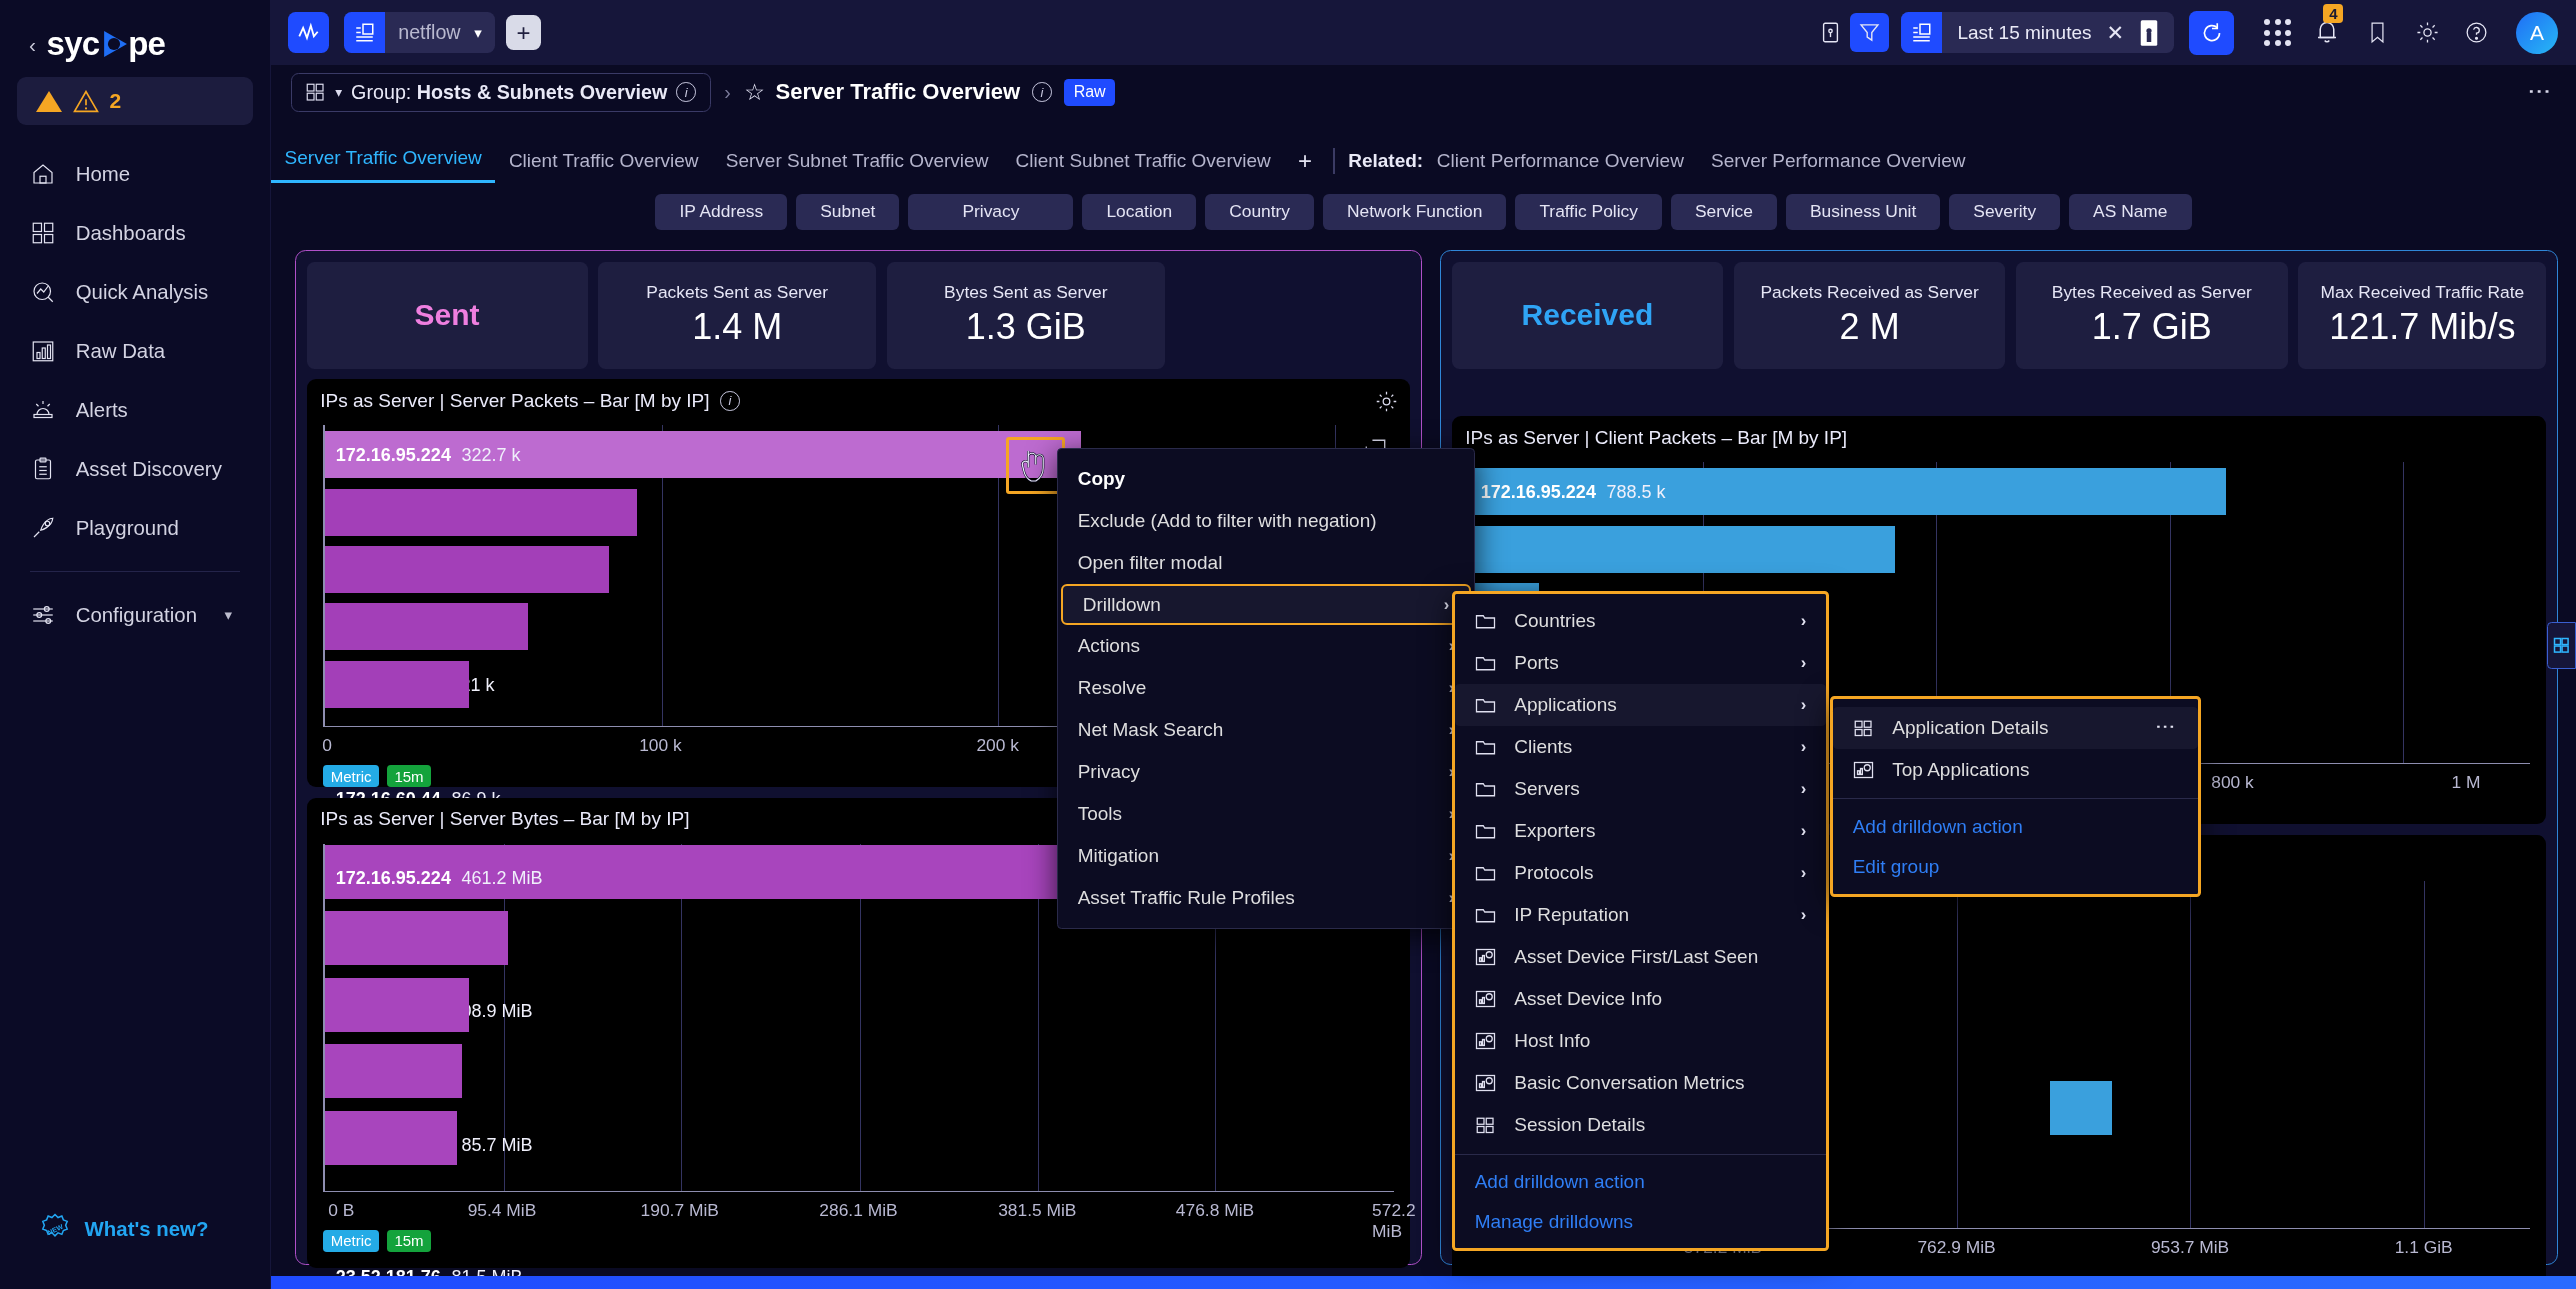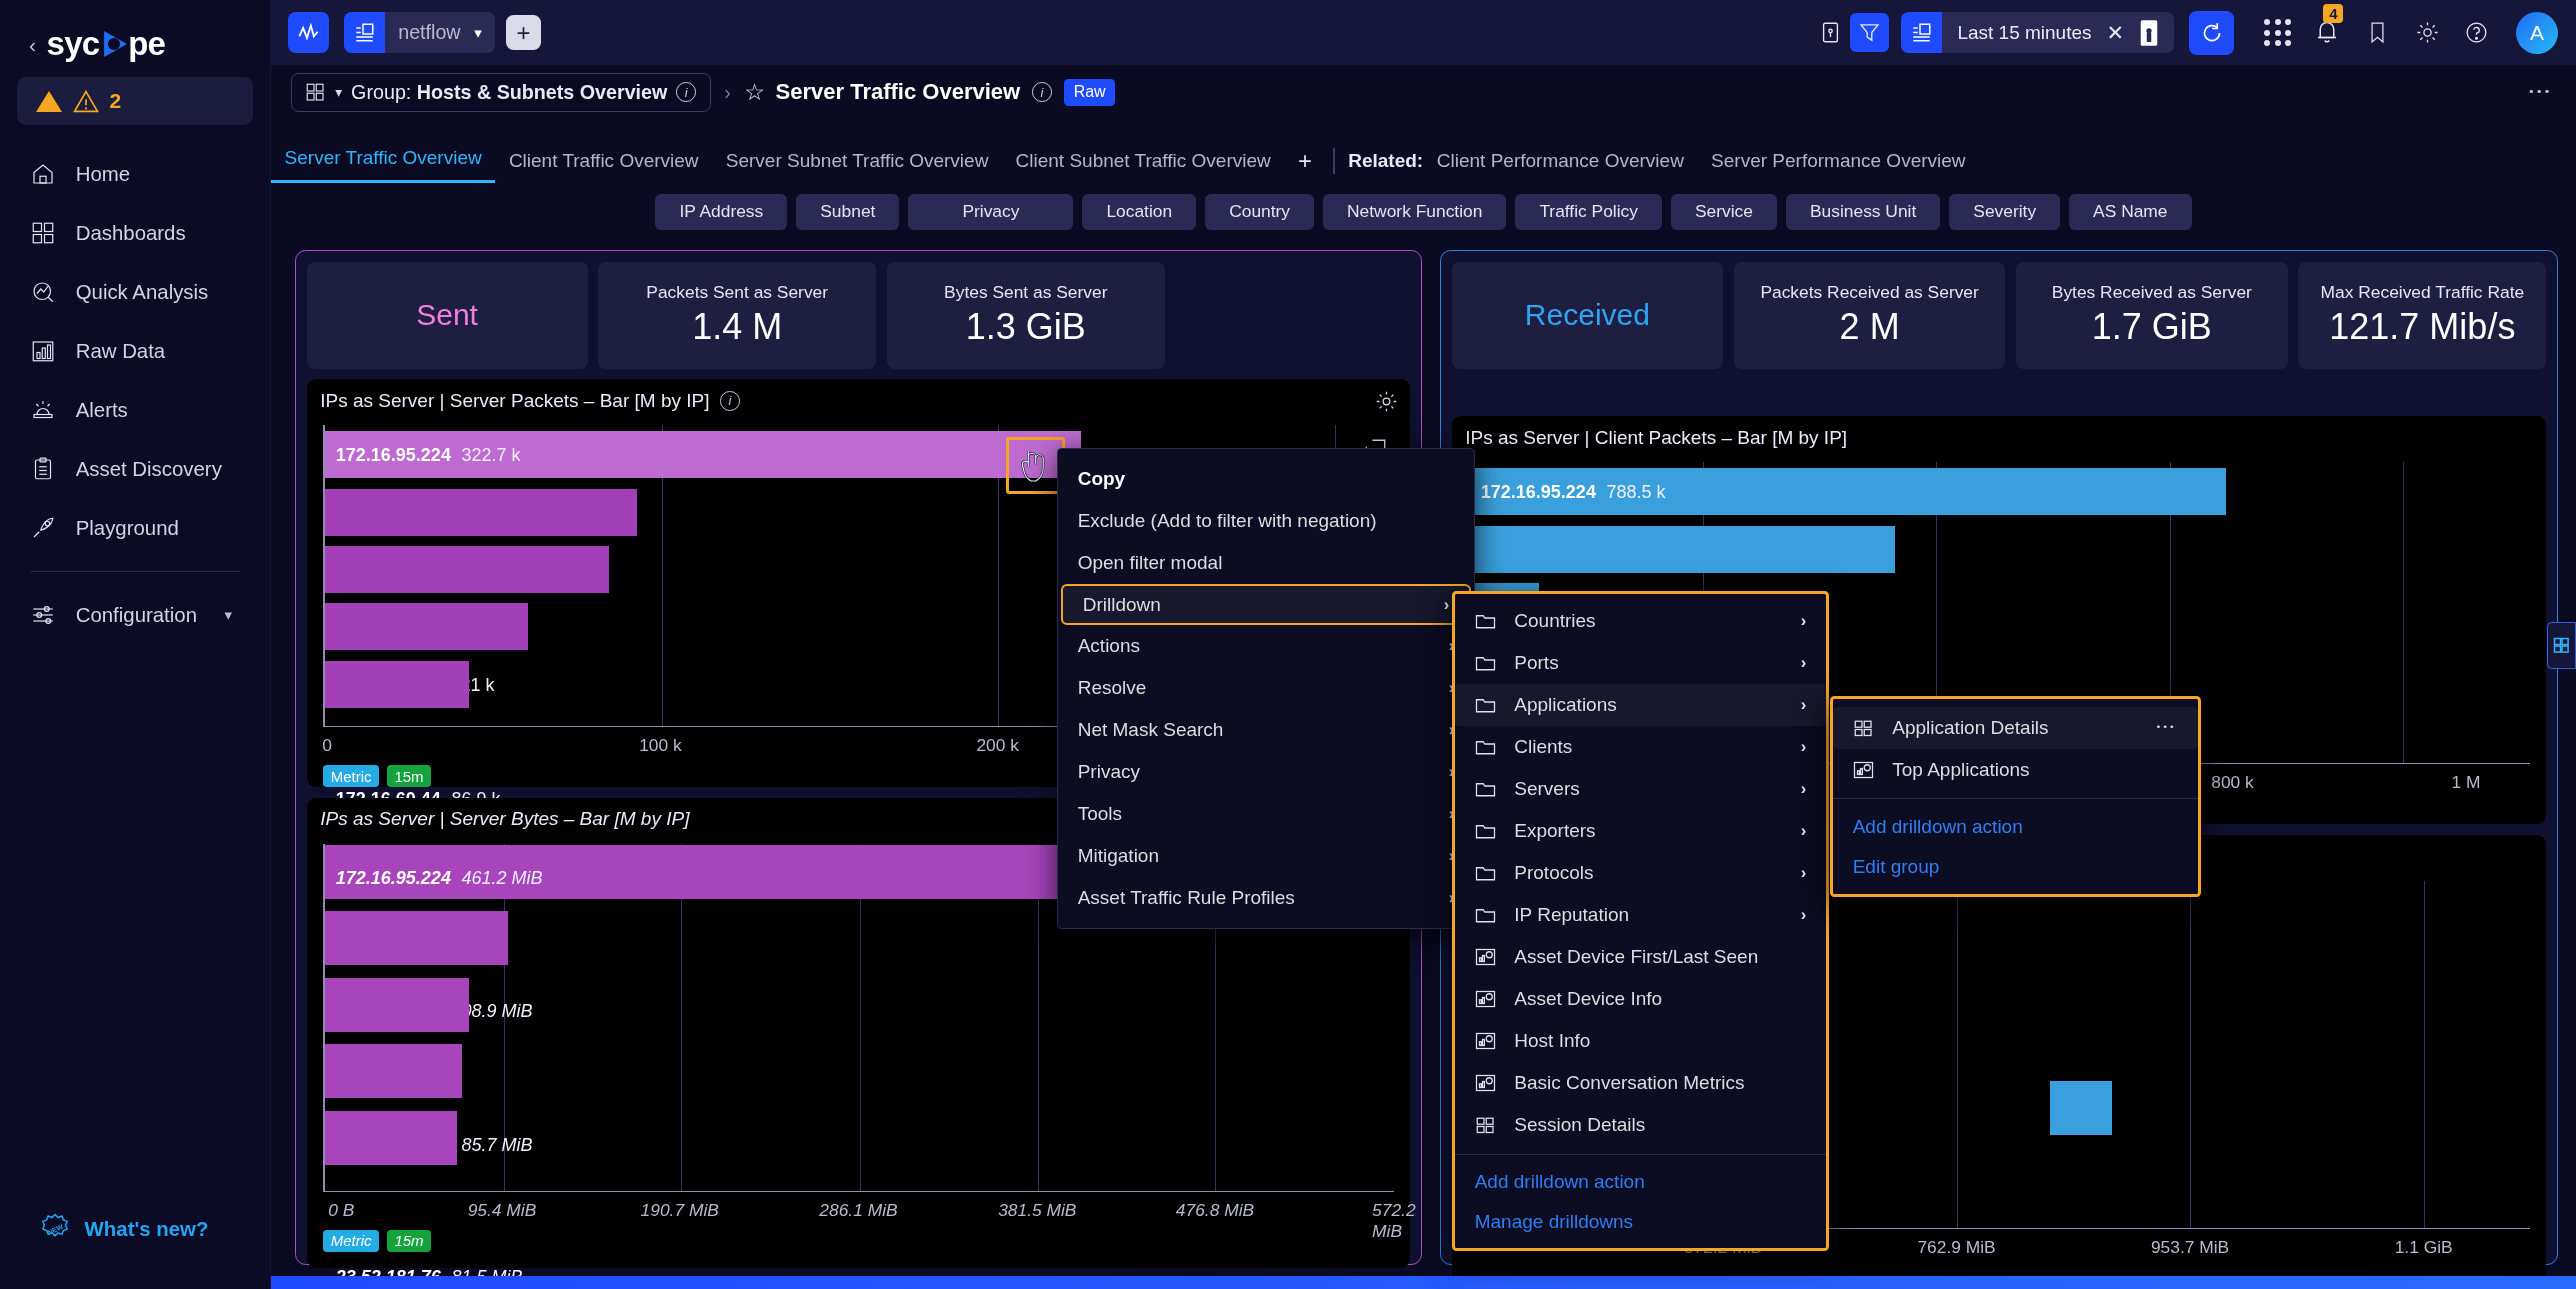--- a/index.html
+++ b/index.html
@@ -110,21 +110,21 @@
 
   
   .panel-wrap { position:absolute; top: 250px; }
   .panel-sent { left: 295px; width: 1127px; height: 1015px; border:0.8px solid #b050c8; border-radius: 10.6px; background: #101030;}
   .panel-recv { left: 1440px; width: 1118px; height: 1015px; border:0.8px solid #2f86d8; border-radius: 10.6px; background: #101030;}
 
   .kpi-row { display:flex; gap: 10.6px; padding: 10.6px; }
   .kpi-card { background:#1e1e40; border-radius: 7.6px; height: 107px; display:flex; flex-direction:column; align-items:center; justify-content:center; }
   .kpi-title { color:#e6e6f6; font-size: 17.4px; margin-bottom: 3px;}
   .kpi-value { color:#fff; font-size: 36px; font-weight: 400; }
-  .dir-label { font-size: 30px; font-weight: 400; }
+  .dir-label { font-size: 30px; font-weight: 700; }
   .dir-sent { color:#ef7fe0; }
   .dir-recv { color:#2fa4f5; }
 
   
   .chart-card { background:#000000; border-radius: 9px; margin: 0 10.6px 10.6px 10.6px; position:relative; }
   .chart-head { display:flex; align-items:center; gap:10.6px; padding: 10.6px 13.6px 0 13.6px; }
   .chart-title { color:#eaeafa; font-size: 19px; }
   .gear { position:absolute; right: 13.6px; top: 12px; cursor:pointer; }
   .gear svg { width:21px;height:21px;stroke:#dcdcee;fill:none;stroke-width:1.7;}
   .plot { position:relative; margin: 13.6px 16.6px 0 16.6px; height: 295px; border-left: 2.3px solid #8e8eb0; border-bottom: 1.5px solid #8e8eb0;}
@@ -531,21 +531,21 @@
         <span style="left:31.5%;">100 k</span>
         <span style="left:63%;">200 k</span>
         <span style="left:94.5%;">300</span>
       </div>
       <div class="tagrow">
         <span class="tag tag-metric">Metric</span>
         <span class="tag tag-time">15m</span>
       </div>
     </div>
 
-    <div class="chart-card" style="height:470px;font-style:italic;">
+    <div class="chart-card" style="height:470px;">
       <div class="chart-head">
         <span class="chart-title">IPs as Server | Server Bytes – Bar [M by IP]</span>
       </div>
       <div class="plot" style="height:348px;">
         <div class="gridline" style="left:16.7%"></div>
         <div class="gridline" style="left:33.3%"></div>
         <div class="gridline" style="left:50%"></div>
         <div class="gridline" style="left:66.7%"></div>
         <div class="gridline" style="left:83.3%"></div>
         <div class="bar-row" style="top:4.5px;">

